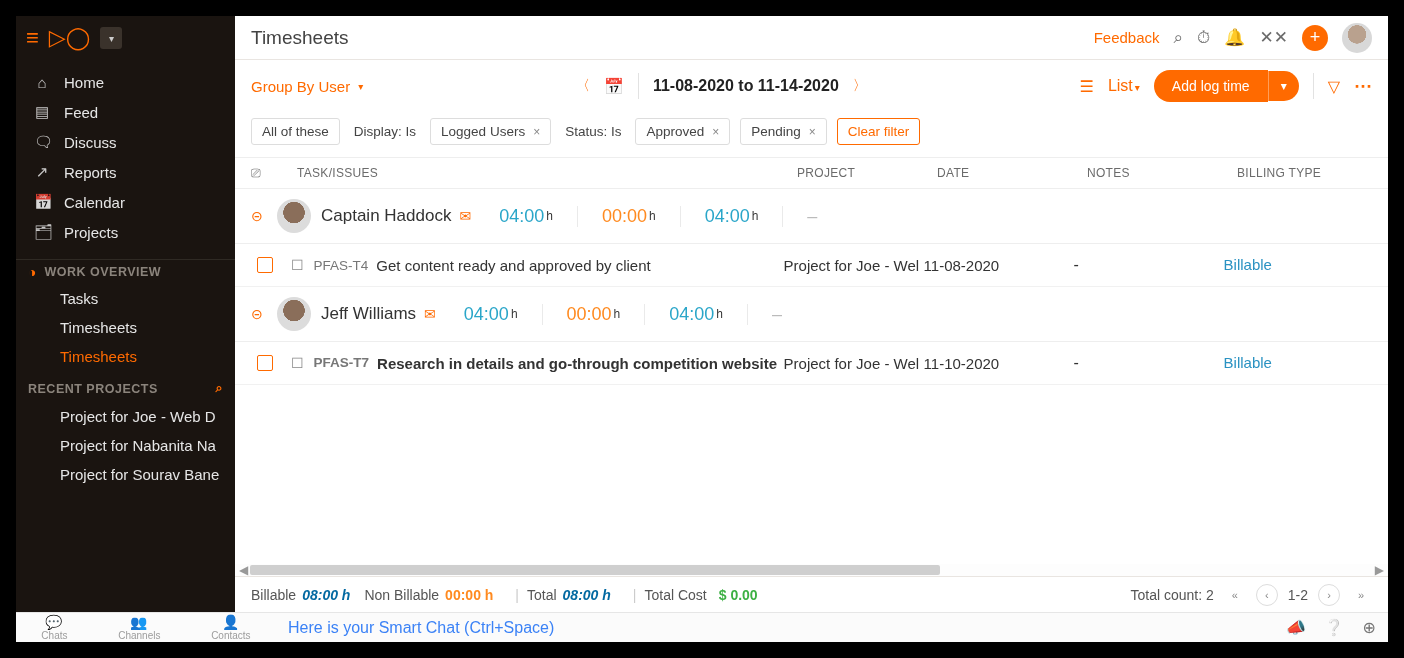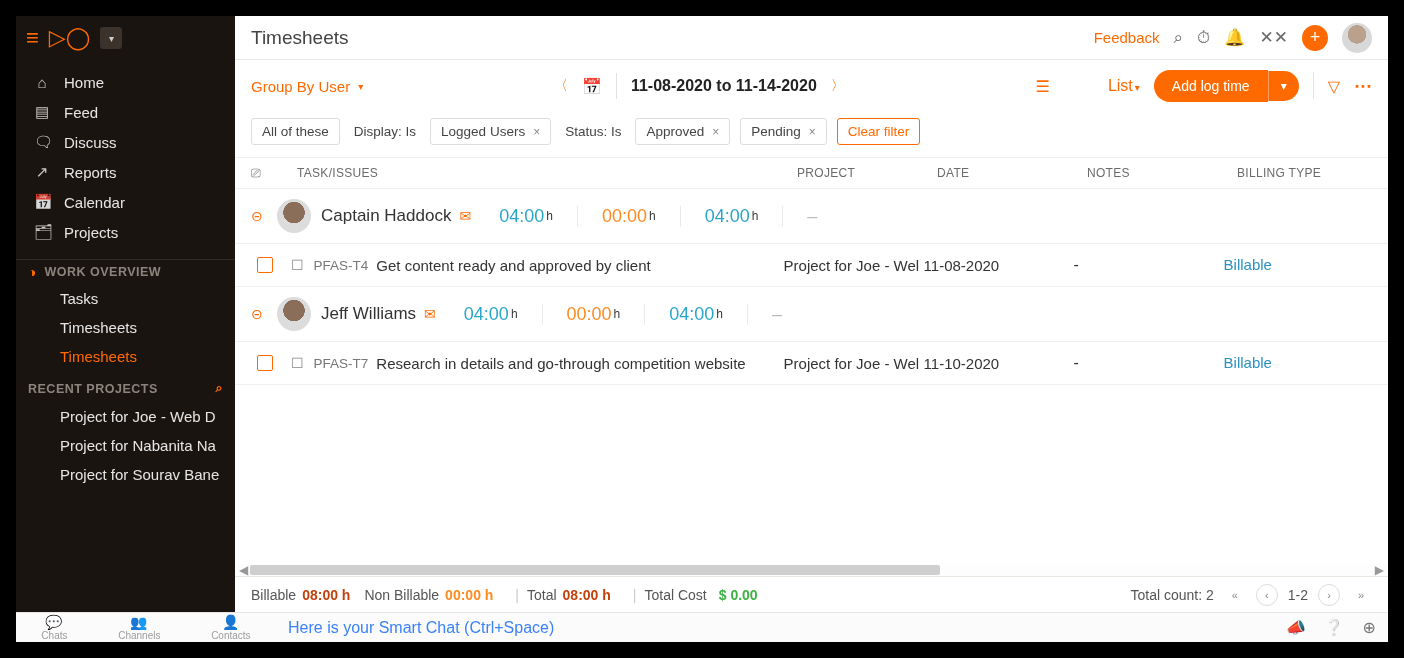--- a/index.html
+++ b/index.html
@@ -35,21 +35,21 @@
   .controls { height: 52px; display:flex; align-items:center; padding:0 16px; gap:14px; }
   .grp { color:#ff6a00; font-size:15px; cursor:pointer; display:flex; align-items:center; gap:6px;}
   .caret::after { content:"▾"; font-size:10px; color:#ff6a00; margin-left:2px;}
   .date-nav { margin-left:auto; display:flex; align-items:center; gap:14px; color:#222; }
   .nav-arrow { color:#ff6a00; cursor:pointer; font-size:14px; }
   .cal-ico { color:#ff6a00; font-size:16px; cursor:pointer;}
   .sep-v { width:1px; height:26px; background:#e2e2e2; }
   .date-range { font-size:16px; font-weight:700; color:#222; }
   .right-ctl { margin-left:auto; display:flex; align-items:center; gap:14px; }
   .list-ico { color:#ff6a00; font-size:16px; }
-  .view-label { color:#ff6a00; font-size:16px; cursor:pointer;margin-left:44px; }
+  .view-label { color:#ff6a00; font-size:16px; cursor:pointer; }
   .addlog { display:flex; align-items:center; }
   .addlog-btn { background:#ff6a00; color:#fff; border-radius:18px 0 0 18px; padding:8px 18px; font-size:14px; cursor:pointer;}
   .addlog-dd { background:#ff6a00; color:#fff; border-radius:0 18px 18px 0; padding:8px 12px; font-size:12px; border-left:1px solid rgba(255,255,255,.35); cursor:pointer;}
   .filter-ico { color:#ff6a00; font-size:16px; cursor:pointer;}
   .more-ico { color:#ff6a00; font-size:18px; cursor:pointer; font-weight:700;}
 
   
   .chips { padding: 6px 16px 12px; display:flex; align-items:center; gap:10px; flex-wrap:wrap;}
   .chip { border:1px solid #ddd; border-radius:3px; padding:5px 10px; font-size:13.5px; color:#444; display:flex; align-items:center; gap:8px; background:#fff;}
   .chip .x { color:#888; cursor:pointer; font-size:12px;}
@@ -94,21 +94,21 @@
   .bill-link{ color:#2a92c2; font-size:15px; cursor:pointer;}
 
   
   .hscroll { height:12px; background:#fdfdfd; display:flex; align-items:center; padding:0 2px;}
   .hscroll .thumb { height:10px; background:#cfcfcf; width:60%; border-radius:2px;}
   .hscroll .arrow { color:#999; font-size:12px; padding:0 2px; user-select:none; cursor:pointer;}
 
   
   .summary { height:36px; border-top:1px solid #e9e5e1; display:flex; align-items:center; padding:0 16px; font-size:14px; color:#555;}
   .summary .lbl { margin-right:6px;}
-  .summary .blue { color:#c2410c; font-weight:600; margin-right:14px;}
+  .summary .blue { color:#0369a1; font-weight:600; margin-right:14px;font-style:italic;}
   .summary .orange { color:#ff8a1f; font-weight:600; margin-right:14px;}
   .summary .green { color:#3cb043; font-weight:600; margin-left:6px;}
   .summary .sep { color:#ccc; margin:0 8px;}
   .pager { margin-left:auto; display:flex; align-items:center; gap:10px;}
   .pg-ico { width:22px; height:22px; border:1px solid #ddd; border-radius:50%; display:flex; align-items:center;justify-content:center; font-size:11px; color:#888; cursor:pointer;}
   .pg-ico.noborder { border:0; }
 
   
   .bottombar { position:absolute; left:0; right:0; bottom:0; height:30px; background:#fbfbfb; border-top:1px solid #e6e6e6; display:flex; align-items:center;}
   .bb-left { display:flex; width:260px; justify-content:space-around; color:#9c9c9c; font-size:10px;}
@@ -301,21 +301,21 @@
               <span class="hr-unit hr-blue">h</span>
             </div>
             <div>
               <span class="dash">–</span>
             </div>
           </div>
         </div>
         <div class="data-row">
           <span class="chk"></span>
           <span class="task-ic">☐</span>
-          <div style="flex:0 0 470px;display:flex;align-items:center;">
+          <div style="flex:0 0 470px;display:flex;align-items:flex-start;font-weight:bold;">
             <span class="task-key">PFAS-T7</span>
             <span class="task-title">Research in details and go-through competition website</span>
           </div>
           <div class="proj-txt" style="flex:0 0 140px">Project for Joe - Wel</div>
           <div class="date-txt" style="flex:0 0 150px">11-10-2020</div>
           <div class="notes-txt" style="flex:0 0 150px">-</div>
           <div style="flex:1"><span class="bill-link">Billable</span></div>
         </div>
       </div>
 

